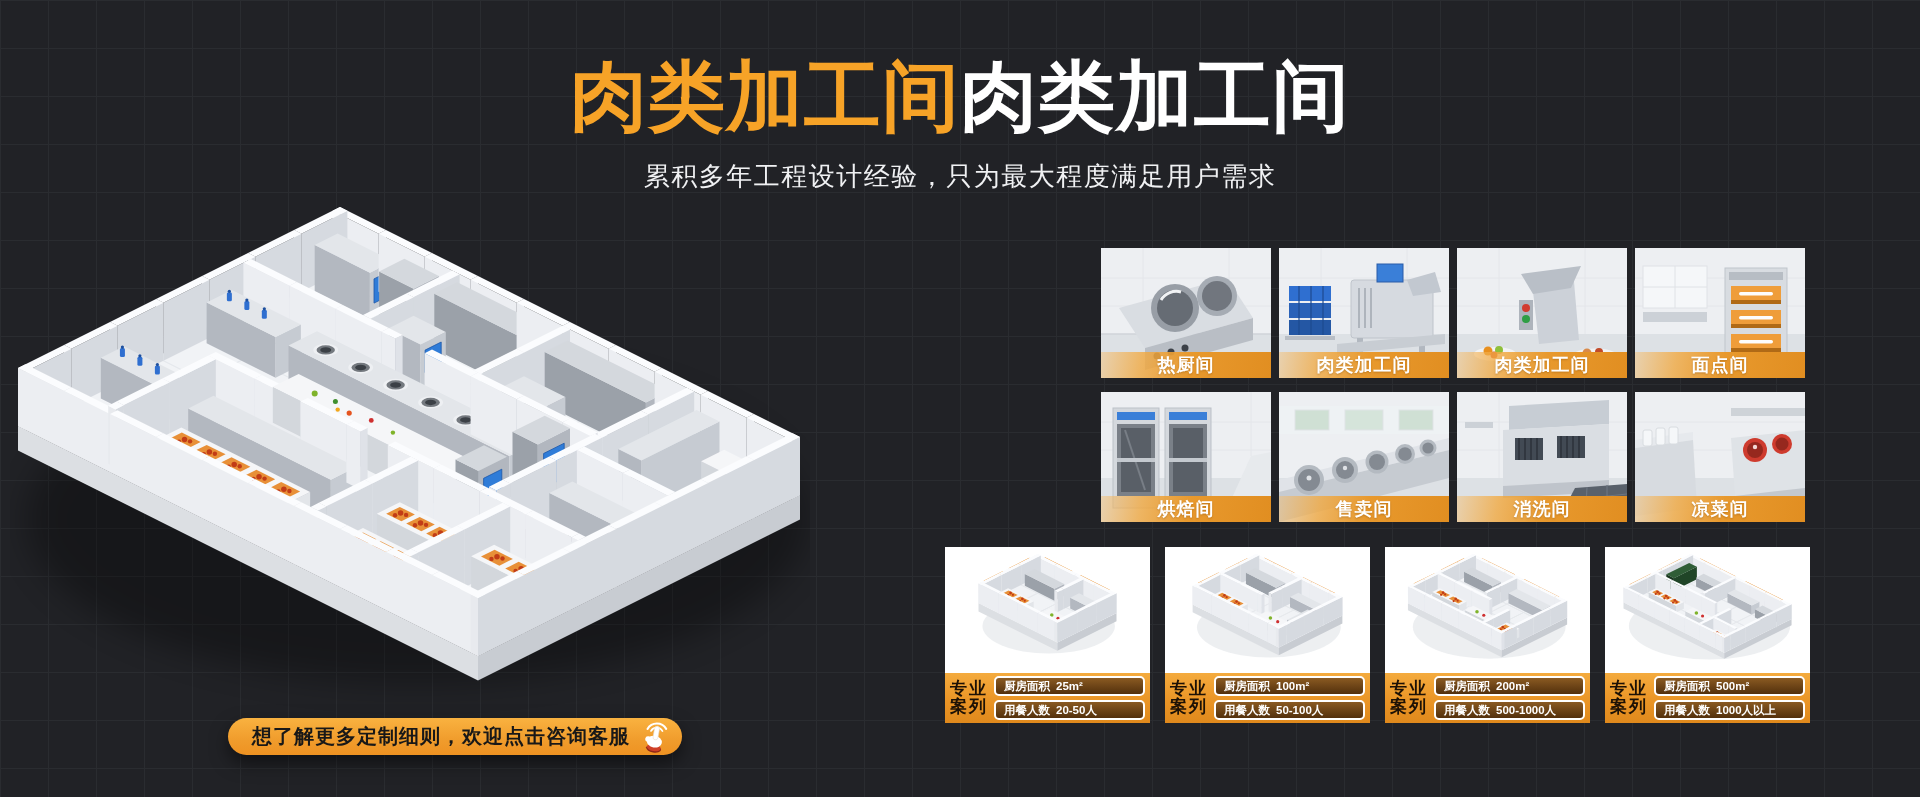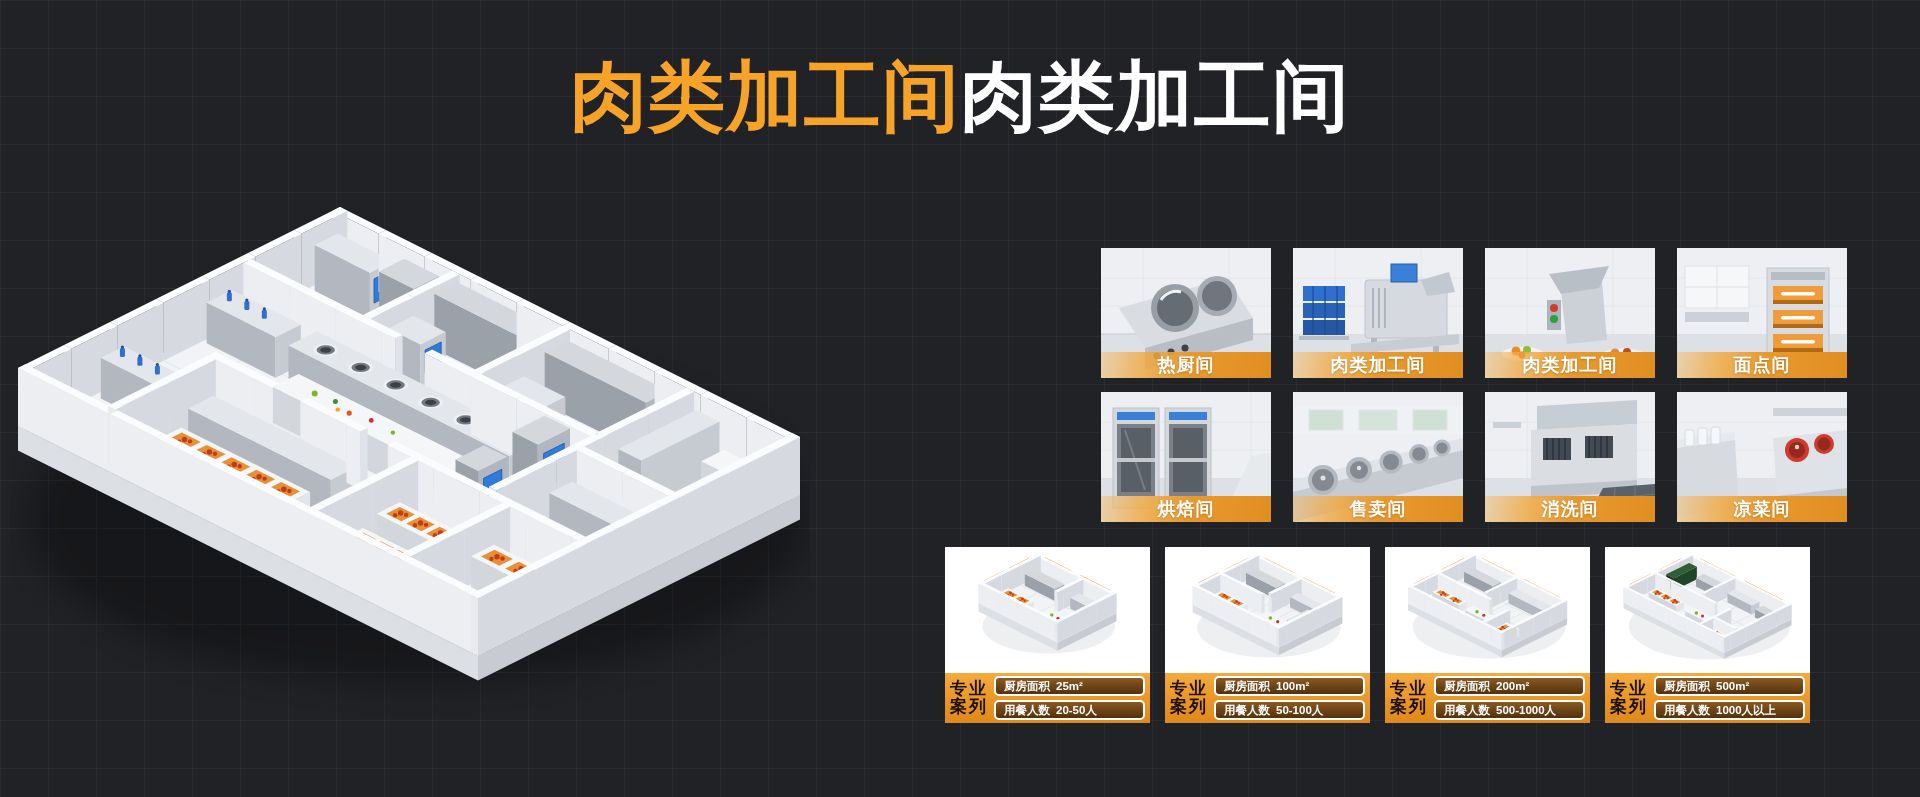--- a/index.html
+++ b/index.html
@@ -15,21 +15,21 @@
   
   .hero{position:absolute;top:58px;left:0;right:0;text-align:center;}
   .hero h1{margin:0;font-size:77px;line-height:1;font-weight:900;color:#ffffff;letter-spacing:1px;}
   .hero h1 .hl{color:#F7A327;}
   .hero p{margin:24px 0 0 0;font-size:26px;font-weight:500;color:#f0f1f3;letter-spacing:1.5px;}
   
   .floorplan{position:absolute;left:10px;top:195px;width:800px;height:552px;}
   .floorplan svg{display:block;width:100%;height:100%;}
   
   .rooms{position:absolute;left:1101px;top:248px;display:grid;
-         grid-template-columns:repeat(4,170px);grid-auto-rows:130px;gap:14px 22px;}
+         grid-template-columns:repeat(4,170px);grid-auto-rows:130px;gap:14px 8px;}
   .tile{position:relative;width:170px;height:130px;background:#e9ebee;overflow:hidden;margin:0;}
   .tile svg{display:block;width:100%;height:100%;}
   .tile-label{position:absolute;left:0;right:0;bottom:0;height:26px;
     display:flex;align-items:center;justify-content:center;
     font-size:18px;font-weight:800;color:#fff;letter-spacing:1px;
     background:linear-gradient(100deg,rgba(246,190,110,.45) 0%,rgba(242,170,66,.8) 24%,#e8992d 52%,#e18e21 100%);
     text-shadow:0 1px 2px rgba(110,60,0,.35);}
   
   .cases{position:absolute;left:945px;top:547px;display:flex;gap:15px;}
   .case{width:205px;height:176px;background:#ffffff;display:flex;flex-direction:column;}
@@ -52,20 +52,21 @@
     box-shadow:0 8px 18px rgba(0,0,0,.5);}
   .cta svg{width:34px;height:34px;flex:none;}
 </style>
 </head>
 <body>
 
 <div id="stage">
 
   <div class="hero">
     <h1><span class="hl">肉类加工间</span><span>肉类加工间</span></h1>
+    <p>累积多年工程设计经验，只为最大程度满足用户需求</p>
   </div>
 
   <div class="floorplan">
     <svg id="plan-svg" viewBox="0 0 800 552">
       <defs>
           <filter id="pblur" x="-60%" y="-60%" width="220%" height="220%">
             <feGaussianBlur stdDeviation="16"></feGaussianBlur>
           </filter>
         </defs>
     <ellipse cx="407.28" cy="323.76000000000005" rx="391" ry="164.22" fill="#000" opacity="0.3" filter="url(#pblur)"></ellipse>
@@ -1216,14 +1217,28 @@
             </span>
           <span class="pill">
               <span class="pl">用餐人数</span>
               <span class="pv">1000人以上</span>
             </span>
         </div>
       </div>
     </div>
   </div>
 
+  <button class="cta">
+    <span>想了解更多定制细则，欢迎点击咨询客服</span>
+    <svg viewBox="0 0 36 36">
+      <g transform="rotate(10 18 22)">
+        <ellipse cx="18" cy="30.5" rx="8" ry="4" fill="#8e2718"></ellipse>
+        <ellipse cx="18" cy="29.3" rx="7.4" ry="3.8" fill="#cf4028"></ellipse>
+        <path d="M8 11 A11.5 11.5 0 0 1 27.5 7.5" stroke="#ffffff" stroke-width="2.2" fill="none" stroke-linecap="round"></path>
+        <path d="M12 12.5 A7 7 0 0 1 24 10.5" stroke="#ffffff" stroke-width="1.8" fill="none" stroke-linecap="round"></path>
+        <ellipse cx="17.5" cy="23" rx="8" ry="6.2" fill="#ffffff"></ellipse>
+        <circle cx="10.5" cy="21.5" r="3" fill="#ffffff"></circle>
+        <rect x="15.3" y="6.5" width="5.2" height="14.5" rx="2.6" fill="#ffffff" stroke="#e7ddd0" stroke-width="0.6"></rect>
+      </g>
+    </svg>
+  </button>
 
 </div>
 
 </body></html>

